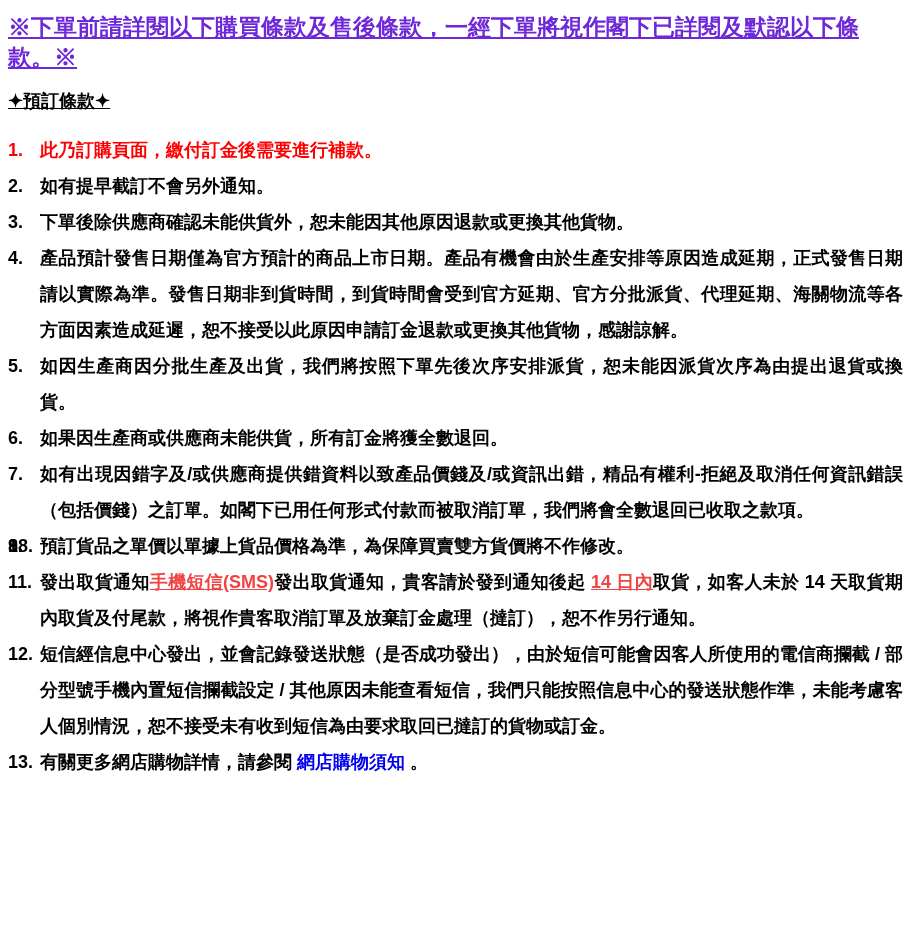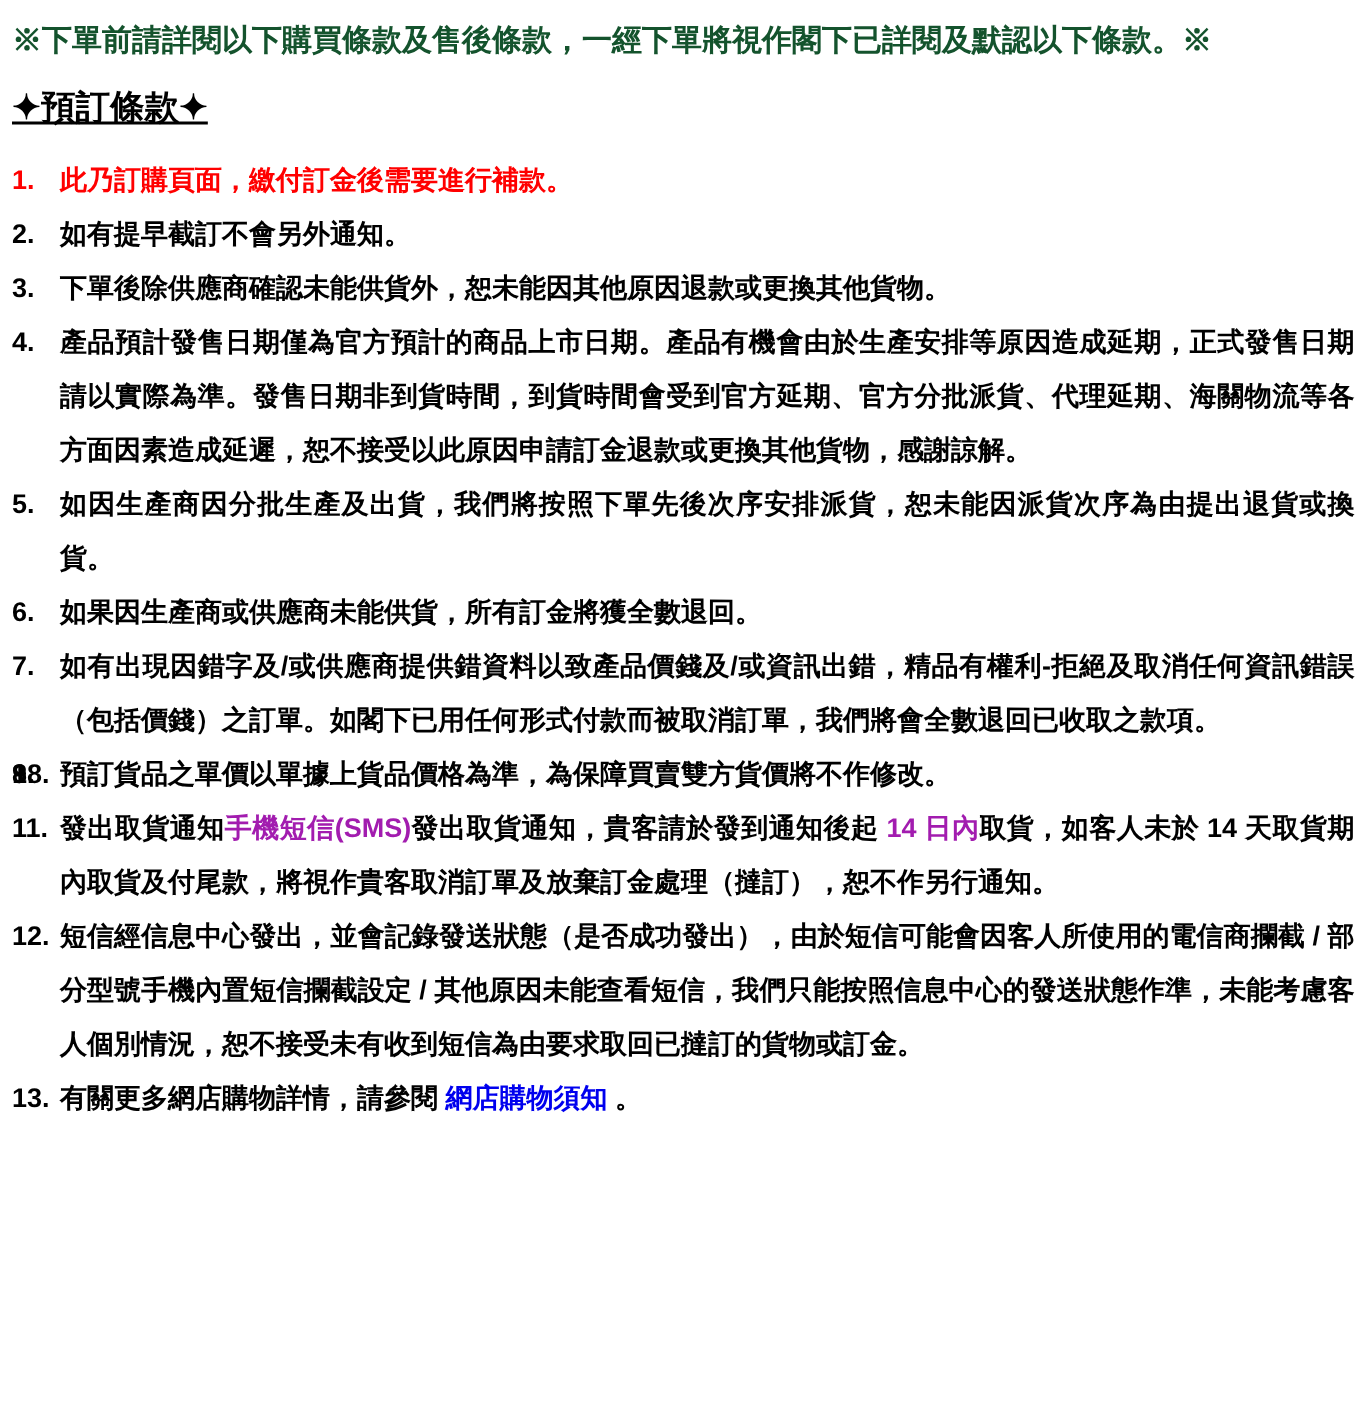--- a/index.html
+++ b/index.html
@@ -13,28 +13,29 @@
     box-sizing: border-box;
     padding: 12px 10px 10px 8px;
     font-family: "Liberation Sans", sans-serif;
     font-weight: 700;
     font-size: 18px;
     line-height: 36px;
     color: #000000;
   }
   .title {
     margin: 0 0 14px 0;
-    font-size: 20px;
+    font-size: 23px;
     font-weight: 700;
-    color: #14532d;
+    color: #6d28d9;
+    text-decoration: underline;
     line-height: 30px;
   }
   .section-header {
     margin: 0 0 16px 0;
-    font-size: 23px;
+    font-size: 18px;
     font-weight: 700;
     color: #000000;
     text-decoration: underline;
     line-height: 30px;
   }
   .terms-list {
     list-style: none;
     margin: 0;
     padding: 0;
   }
@@ -45,21 +46,22 @@
   }
   .term .num {
     position: absolute;
     left: 0;
     top: 0;
   }
   .term.red {
     color: #ff0000;
   }
   .red-underline {
-    color: #a21caf;
+    color: #ef4444;
+    text-decoration: underline;
   }
   .link {
     color: #0000ee;
     cursor: pointer;
   }
 </style>
 </head>
 <body>
 
 <div class="page">

